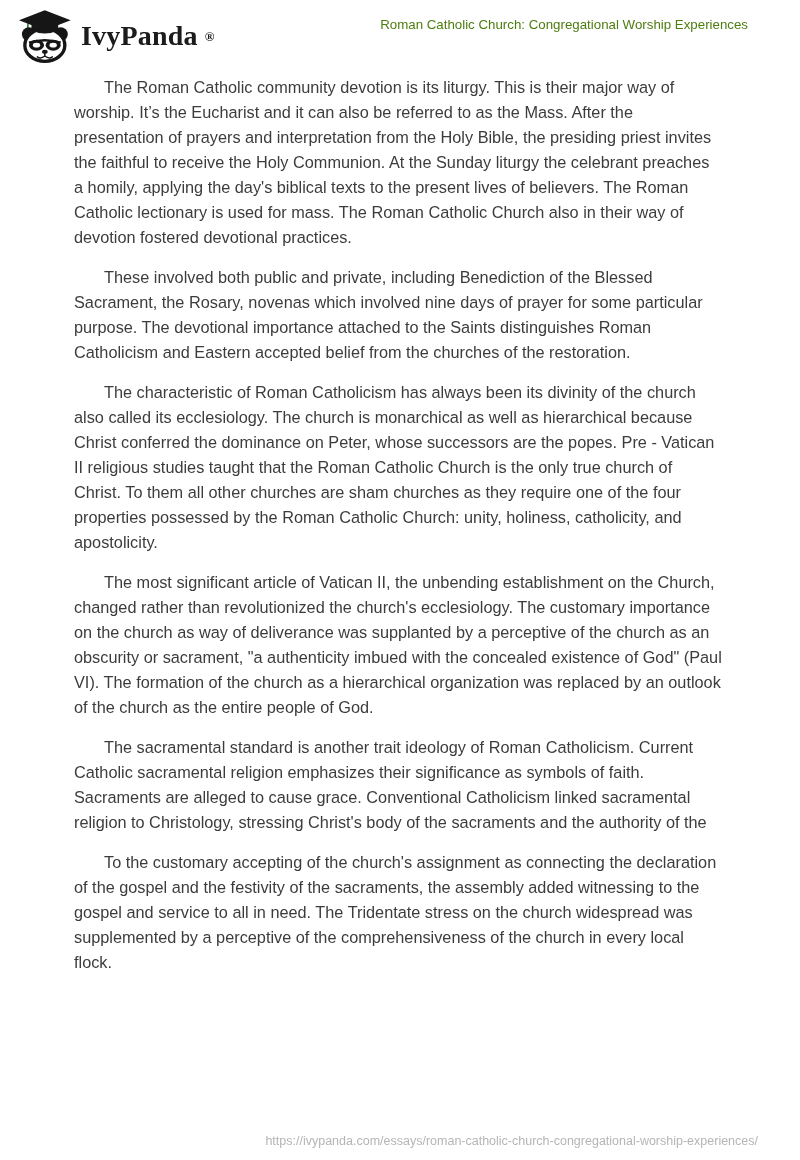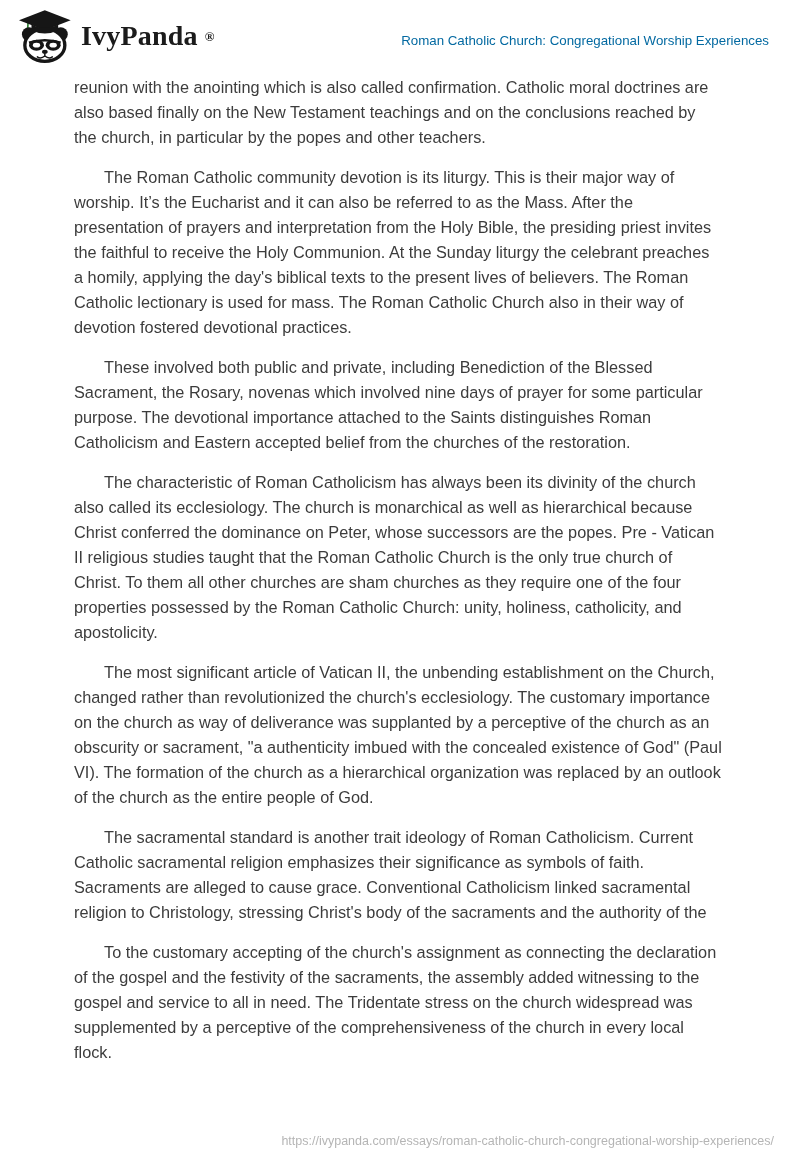--- a/index.html
+++ b/index.html
@@ -12,21 +12,21 @@
     background: #ffffff;
     overflow: hidden;
     font-family: "Liberation Sans", sans-serif;
   }
 
   
   .header {
     display: flex;
     justify-content: space-between;
     align-items: flex-start;
-    padding: 8px 31px 0 14px;
+    padding: 8px 52px 0 14px;
   }
   .logo {
     display: flex;
     align-items: center;
     gap: 7px;
   }
   .logo svg { display: block; }
   .logo-text {
     font-family: "Liberation Serif", serif;
     font-weight: 700;
@@ -37,23 +37,23 @@
   }
   .logo-reg {
     font-family: "Liberation Serif", serif;
     font-weight: 700;
     font-size: 13px;
     color: #1b1b1b;
     vertical-align: super;
     line-height: 1;
   }
   .doc-title {
-    margin-top: 25px;
+    margin-top: 9px;
     font-size: 13.3px;
-    color: #0369a1;
+    color: #4d7c0f;
     text-align: right;
     line-height: 1.2;
   }
 
   
   .content {
     margin: 11px 78px 0 74px;
   }
   .content p {
     margin: 0 0 15px 0;
@@ -61,21 +61,21 @@
     line-height: 25px;
     color: #3c3c3c;
     text-indent: 30px;
     text-align: left;
   }
   .content p.first { text-indent: 0; }
 
   
   .footer {
     position: absolute;
-    right: 26px;
+    right: 42px;
     bottom: 12px;
     font-size: 12.5px;
     color: #b5b5b5;
     text-align: right;
   }
 </style>
 </head>
 <body>
 
 <div class="page">
@@ -110,21 +110,20 @@
           <path d="M37 54 L37 57 M37 57 Q32 61 28 58 M37 57 Q42 61 46 58" stroke="#161616" stroke-width="1.8" fill="none" stroke-linecap="round"></path>
         </svg>
       </span>
       <span class="logo-text">IvyPanda</span>
         <span class="logo-reg">®</span>
     </div>
     <div class="doc-title">Roman Catholic Church: Congregational Worship Experiences</div>
   </header>
 
   <main class="content">
-    <p class="first">reunion with the anointing which is also called confirmation. Catholic moral doctrines are also based finally on the New Testament teachings and on the conclusions reached by the church, in particular by the popes and other teachers.</p>
     <p>The Roman Catholic community devotion is its liturgy. This is their major way of worship. It’s the Eucharist and it can also be referred to as the Mass. After the presentation of prayers and interpretation from the Holy Bible, the presiding priest invites the faithful to receive the Holy Communion. At the Sunday liturgy the celebrant preaches a homily, applying the day's biblical texts to the present lives of believers. The Roman Catholic lectionary is used for mass. The Roman Catholic Church also in their way of devotion fostered devotional practices.</p>
     <p>These involved both public and private, including Benediction of the Blessed Sacrament, the Rosary, novenas which involved nine days of prayer for some particular purpose. The devotional importance attached to the Saints distinguishes Roman Catholicism and Eastern accepted belief from the churches of the restoration.</p>
     <p>The characteristic of Roman Catholicism has always been its divinity of the church also called its ecclesiology. The church is monarchical as well as hierarchical because Christ conferred the dominance on Peter, whose successors are the popes. Pre - Vatican II religious studies taught that the Roman Catholic Church is the only true church of Christ. To them all other churches are sham churches as they require one of the four properties possessed by the Roman Catholic Church: unity, holiness, catholicity, and apostolicity.</p>
     <p>The most significant article of Vatican II, the unbending establishment on the Church, changed rather than revolutionized the church's ecclesiology. The customary importance on the church as way of deliverance was supplanted by a perceptive of the church as an obscurity or sacrament, "a authenticity imbued with the concealed existence of God" (Paul VI). The formation of the church as a hierarchical organization was replaced by an outlook of the church as the entire people of God.</p>
     <p>The sacramental standard is another trait ideology of Roman Catholicism. Current Catholic sacramental religion emphasizes their significance as symbols of faith. Sacraments are alleged to cause grace. Conventional Catholicism linked sacramental religion to Christology, stressing Christ's body of the sacraments and the authority of the</p>
     <p>To the customary accepting of the church's assignment as connecting the declaration of the gospel and the festivity of the sacraments, the assembly added witnessing to the gospel and service to all in need. The Tridentate stress on the church widespread was supplemented by a perceptive of the comprehensiveness of the church in every local flock.</p>
   </main>
 
   <footer class="footer">
     <span>https://ivypanda.com/essays/roman-catholic-church-congregational-worship-experiences/</span>

